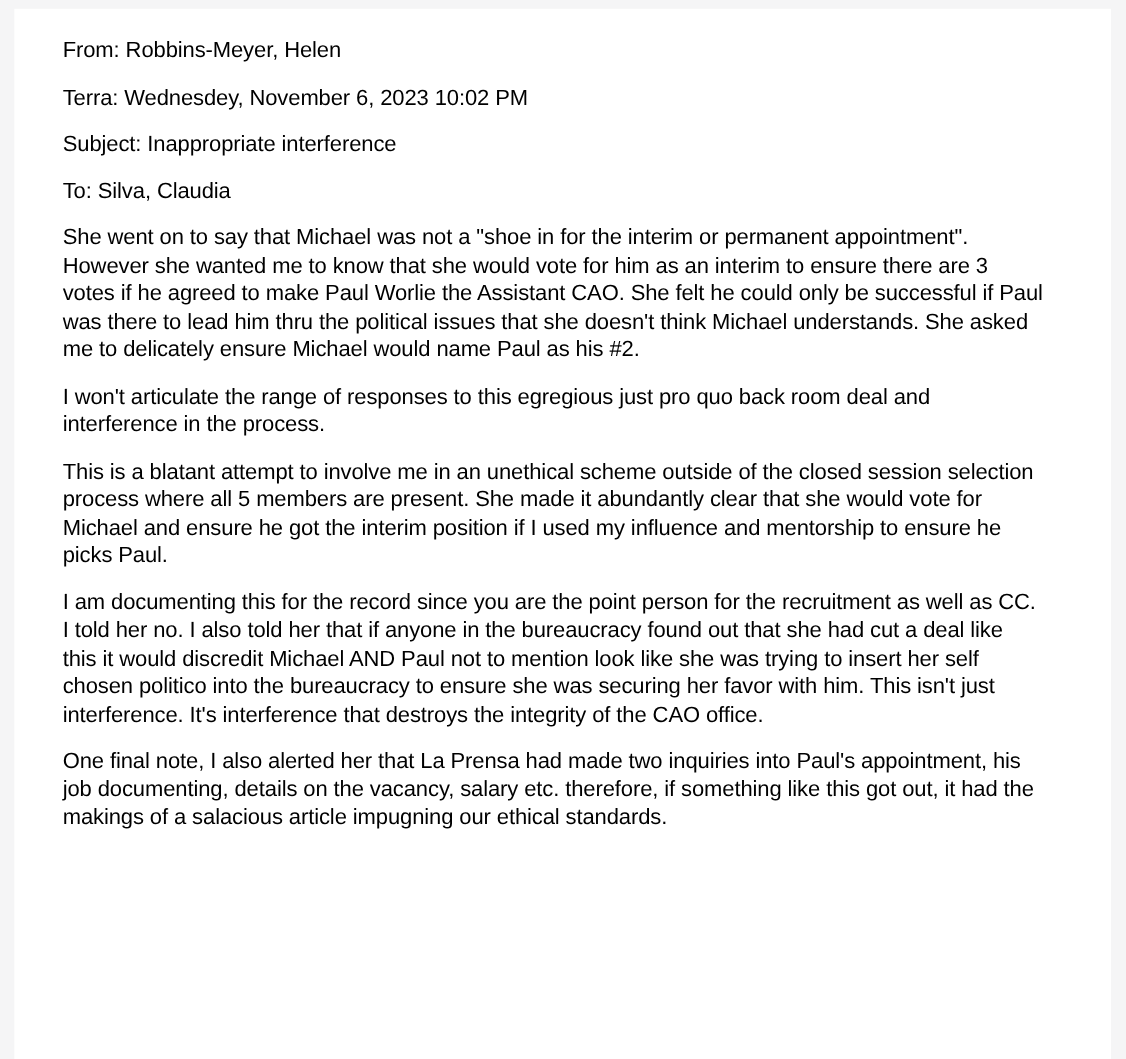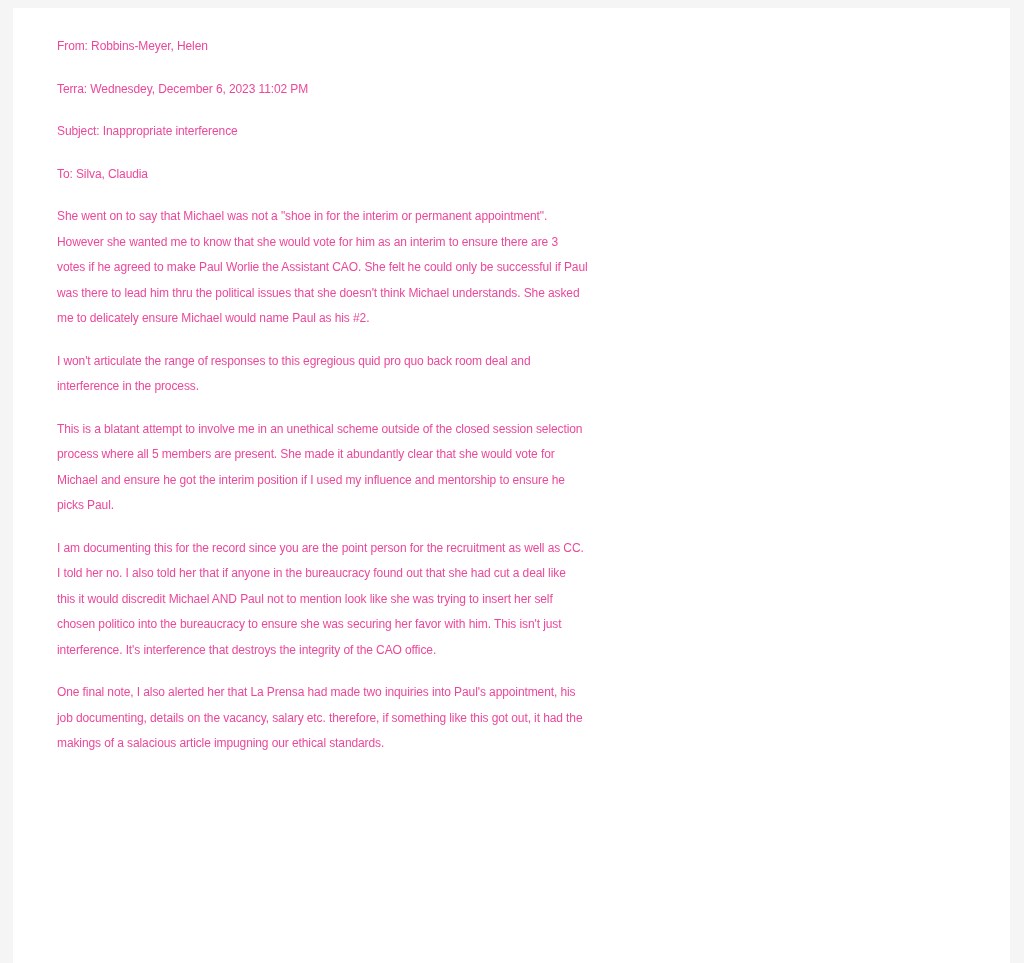--- a/index.html
+++ b/index.html
@@ -17,50 +17,50 @@
   .sheet {
     position: absolute;
     left: 13px;
     top: 8px;
     width: 997px;
     height: 955px;
     background: #ffffff;
   }
   .content {
     padding: 26px 28px 0 44px;
-    color: #ec4899;
-    font-size: 12px;
+    color: #000000;
+    font-size: 20px;
     line-height: 25.5px;
     letter-spacing: -0.1px;
   }
   .content p {
     margin: 0 0 17px 0;
     white-space: pre;
   }
 </style>
 </head>
 <body>
 
 <div class="sheet">
   <div class="content">
 
     <p><span>From:</span> <span>Robbins-Meyer, Helen</span></p>
 
-    <p><span>Terra:</span> <span>Wednesdey, December 6, 2023 11:02 PM</span></p>
+    <p><span>Terra:</span> <span>Wednesdey, November 6, 2023 10:02 PM</span></p>
 
     <p><span>Subject:</span> <span>Inappropriate interference</span></p>
 
     <p><span>To:</span> <span>Silva, Claudia</span></p>
 
     <p>She went on to say that Michael was not a "shoe in for the interim or permanent appointment".
 However she wanted me to know that she would vote for him as an interim to ensure there are 3
 votes if he agreed to make Paul Worlie the Assistant CAO. She felt he could only be successful if Paul
 was there to lead him thru the political issues that she doesn't think Michael understands. She asked
 me to delicately ensure Michael would name Paul as his #2.</p>
-    <p>I won't articulate the range of responses to this egregious quid pro quo back room deal and
+    <p>I won't articulate the range of responses to this egregious just pro quo back room deal and
 interference in the process.</p>
     <p>This is a blatant attempt to involve me in an unethical scheme outside of the closed session selection
 process where all 5 members are present. She made it abundantly clear that she would vote for
 Michael and ensure he got the interim position if I used my influence and mentorship to ensure he
 picks Paul.</p>
     <p>I am documenting this for the record since you are the point person for the recruitment as well as CC.
 I told her no. I also told her that if anyone in the bureaucracy found out that she had cut a deal like
 this it would discredit Michael AND Paul not to mention look like she was trying to insert her self
 chosen politico into the bureaucracy to ensure she was securing her favor with him. This isn't just
 interference. It's interference that destroys the integrity of the CAO office.</p>

